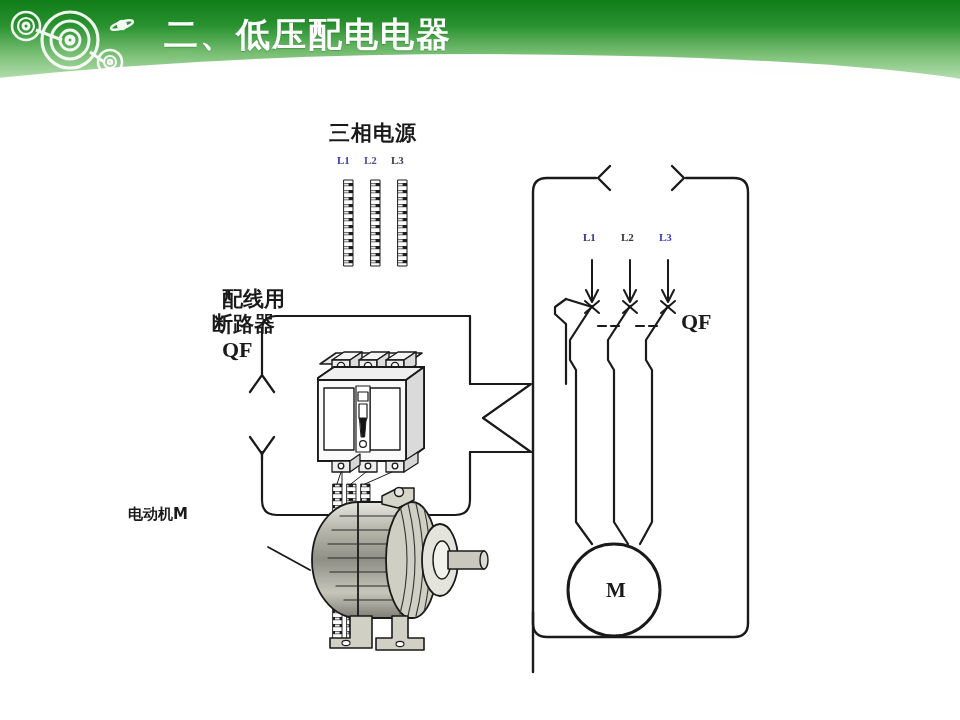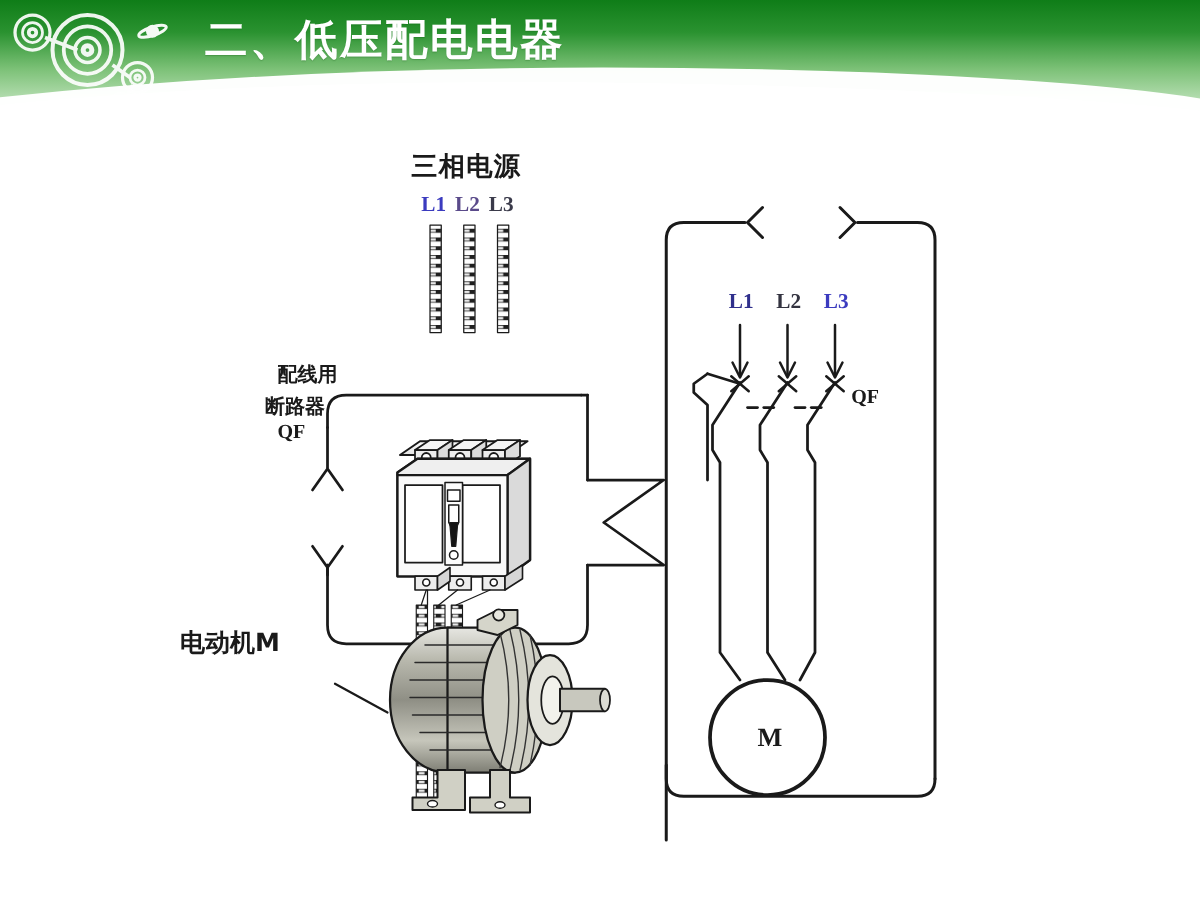--- a/index.html
+++ b/index.html
@@ -32,21 +32,21 @@
     position: absolute;
     left: 164px;
     top: 13px;
     font-size: 34px;
     font-weight: bold;
     color: #ffffff;
     letter-spacing: 2px;
     line-height: 44px;
     white-space: nowrap;
     text-shadow: 0 1px 1px rgba(0,70,0,0.25);
-    font-family: Liberation Mono, monospace;
+    font-family: Liberation Serif, serif;
   }
   .banner-deco {
     position: absolute;
     left: 0; top: 0;
     width: 160px; height: 92px;
   }
 
   
   .figure {
     position: absolute;
@@ -61,33 +61,33 @@
     font-family: "DejaVu Sans", "Liberation Sans", sans-serif;
     color: #1a1a1a;
     white-space: nowrap;
   }
   .lbl-cn {
     font-size: 21px;
     font-weight: bold;
     letter-spacing: 1px;
   }
   .lbl-cn-sm {
-    font-size: 16px;
+    font-size: 21px;
     font-weight: bold;
     line-height: 25px;
     letter-spacing: 0px;
   }
   .lbl-ser {
     font-family: "Liberation Serif", "DejaVu Serif", serif;
-    font-size: 17px;
+    font-size: 11px;
     font-weight: bold;
   }
   .lbl-ser-big {
     font-family: "Liberation Serif", "DejaVu Serif", serif;
-    font-size: 16px;
+    font-size: 22px;
     font-weight: bold;
   }
   .phase-l1 { color: #3b3bbf; }
   .phase-l2 { color: #5a4a8a; }
   .phase-l3 { color: #3a3a4a; }
   .phase-l1b { color: #2f2f8c; }
   .phase-l2b { color: #333340; }
   .phase-l3b { color: #3b3bbf; }
 </style>
 </head>
@@ -344,21 +344,21 @@
   <div class="lbl lbl-cn" style="left:329px; top:27px;">三相电源</div>
 
   <div class="lbl lbl-ser phase-l1" style="left:337px; top:62px;">L1</div>
   <div class="lbl lbl-ser phase-l2" style="left:364px; top:62px;">L2</div>
   <div class="lbl lbl-ser phase-l3" style="left:391px; top:62px;">L3</div>
 
   <div class="lbl lbl-cn-sm" style="left:222px; top:195px;">配线用</div>
   <div class="lbl lbl-cn-sm" style="left:212px; top:220px;">断路器</div>
   <div class="lbl lbl-ser-big" style="left:222px; top:245px;">QF</div>
 
-  <div class="lbl lbl-cn-sm" style="left:144px; top:410px; font-size:20px;">电动机M</div>
+  <div class="lbl lbl-cn-sm" style="left:128px; top:410px; font-size:15px;">电动机M</div>
 
 
   <div class="lbl lbl-ser phase-l1b" style="left:583px; top:139px;">L1</div>
   <div class="lbl lbl-ser phase-l2b" style="left:621px; top:139px;">L2</div>
   <div class="lbl lbl-ser phase-l3b" style="left:659px; top:139px;">L3</div>
 
   <div class="lbl lbl-ser-big" style="left:681px; top:217px;">QF</div>
 
   <div class="lbl lbl-ser-big" style="left:606px; top:486px; font-size:21px;">M</div>
 </div>

